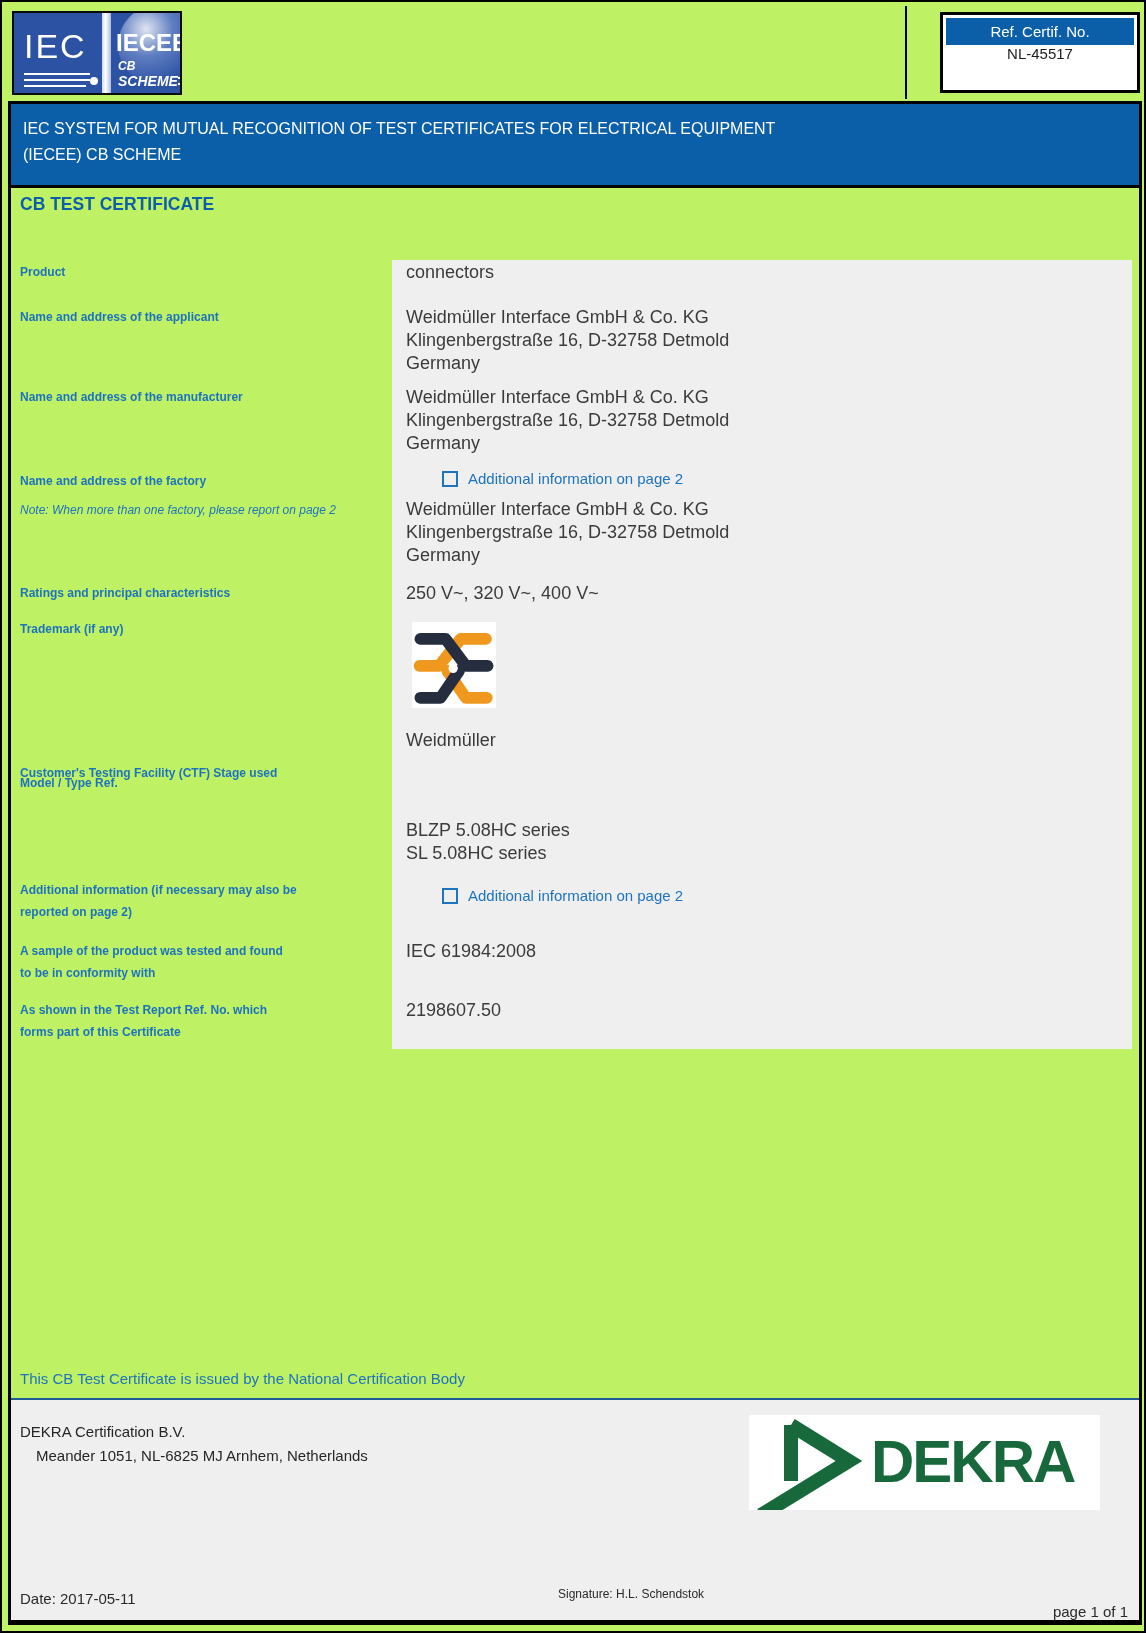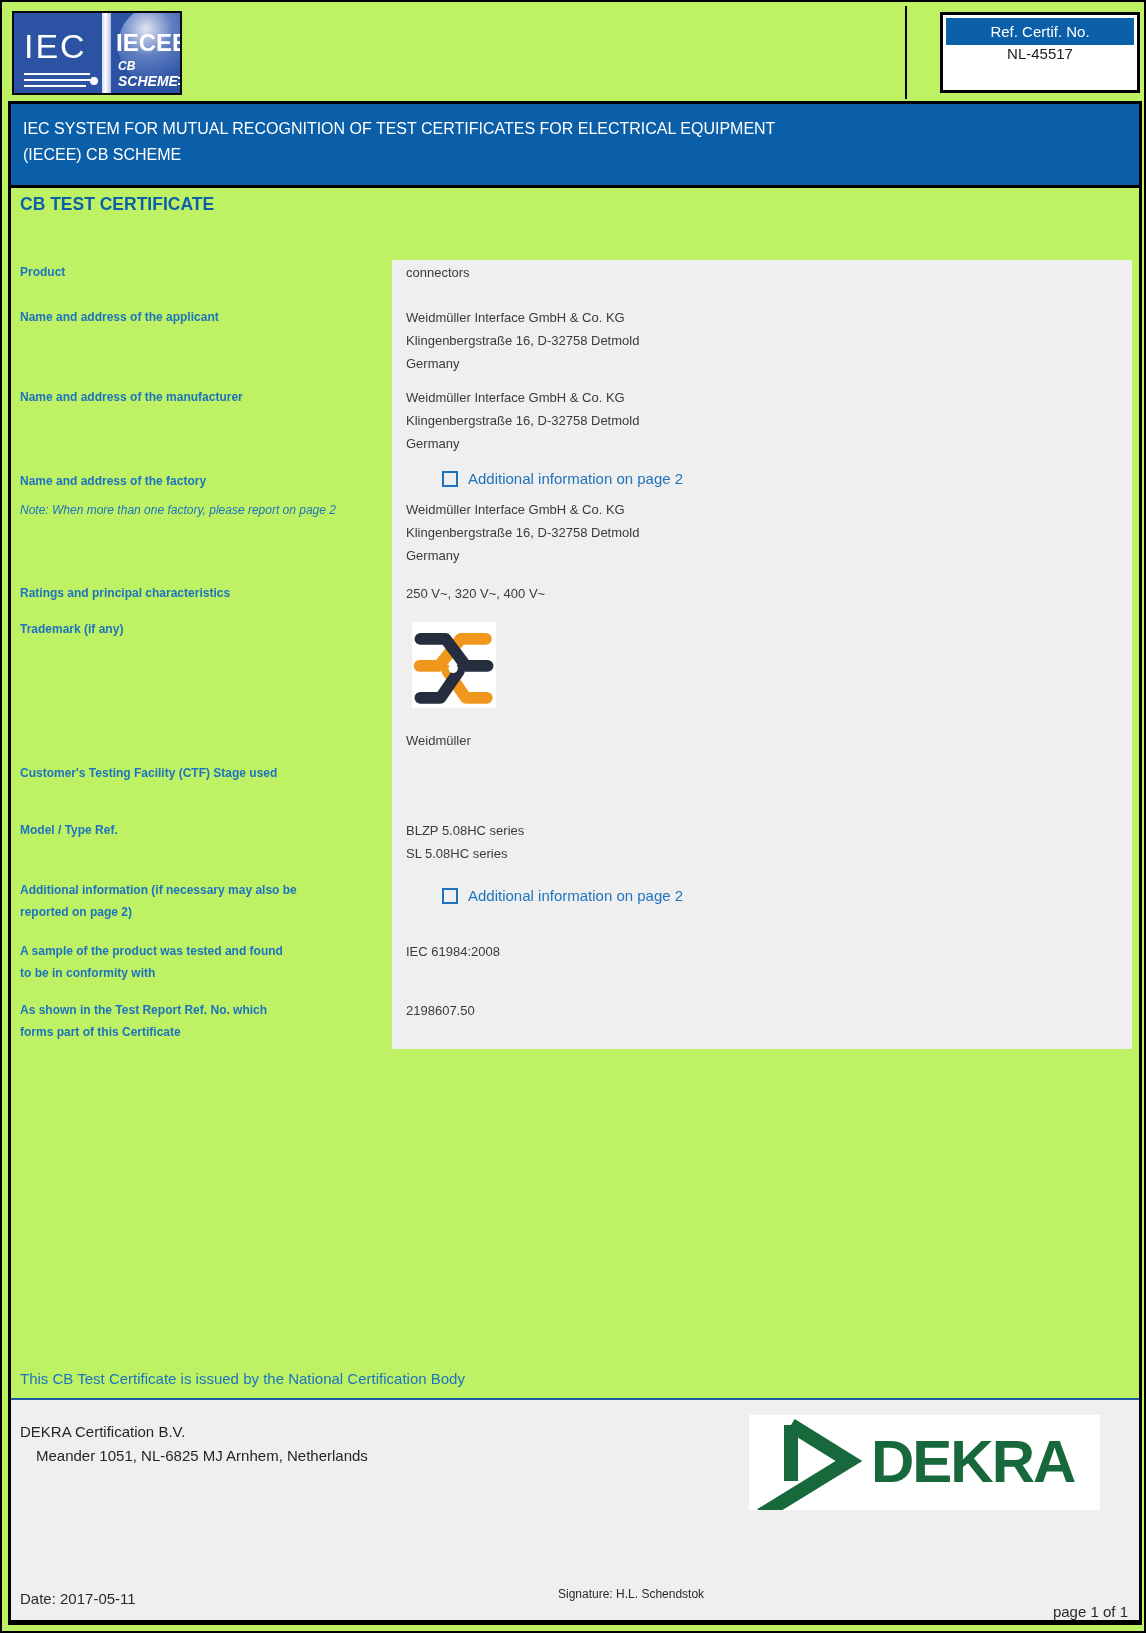--- a/index.html
+++ b/index.html
@@ -38,21 +38,21 @@
   .banner {
     position:absolute; left:9px; top:102px; width:1128px; height:84px;
     background:#0b5ea8; border-bottom:3px solid #000;
     color:#fff; font-size:16px; line-height:26px; padding:12px 28px 0 12px;
   }
   .doc-title { position:absolute; left:18px; top:192px; color:#0d5fa8; font-size:17.5px; font-weight:bold; }
   .gray-panel { position:absolute; left:390px; top:258px; width:740px; height:789px; background:#efefef; }
   .lbl { position:absolute; left:18px; width:365px; color:#1e73be; font-size:12px; line-height:22px;font-weight:bold; }
   .lbl-line { white-space:nowrap; }
   .note { position:absolute; left:18px; width:370px; color:#1e73be; font-size:12px; font-style:italic; }
-  .val { position:absolute; left:404px; width:700px; color:#3b3b3b; font-size:13px; line-height:23px; }
+  .val { position:absolute; left:404px; width:700px; color:#3b3b3b; font-size:18px; line-height:23px; }
   .cb-row { position:absolute; left:404px; display:flex; align-items:center;padding-left:36px; }
   .cb-box { width:16px; height:16px; border:2px solid #1e73be; background:transparent; margin-right:10px; flex:0 0 auto; }
   .cb-row .cb-text2 { color:#1e73be; font-size:15px; }
   .wm-logo-box { position:absolute; left:410px; top:620px; width:84px; height:86px; background:#fff; }
   
   .issuer-statement { position:absolute; left:18px; top:1368px; color:#1e73be; font-size:15px; }
   .blue-rule { position:absolute; left:9px; top:1396px; width:1128px; height:2px; background:#1c5a9a; }
   .footer-panel { position:absolute; left:9px; top:1398px; width:1128px; height:220px; background:#efefef; }
   .issuer-name { position:absolute; left:18px; top:1421px; color:#262626; font-size:15px; }
   .issuer-address { position:absolute; left:18px; top:1445px; color:#262626; font-size:15px;margin-left:16px; }
@@ -146,21 +146,21 @@
         <polyline points="10,19 40,19 64,51 90,51" stroke="#262d3f" stroke-width="14"></polyline>
         <polyline points="56,57 34,89 10,89" stroke="#262d3f" stroke-width="14"></polyline>
       </g>
       <circle cx="49" cy="54" r="5.5" fill="#ffffff"></circle>
     </svg>
   </div>
   <div class="val" style="top:727px;">Weidmüller</div>
 
   <div class="lbl" style="top:760px;">Customer's Testing Facility (CTF) Stage used</div>
 
-  <div class="lbl" style="top:817px;">Model / Type Ref.</div>
+  <div class="lbl" style="top:770px;">Model / Type Ref.</div>
   <div class="val" style="top:817px;">
     <div>BLZP 5.08HC series</div>
     <div>SL 5.08HC series</div>
   </div>
 
   <div class="lbl" style="top:877px;">
     <div class="lbl-line">Additional information (if necessary may also be</div>
     <div class="lbl-line">reported on page 2)</div>
   </div>
   <div class="cb-row" style="top:885px;">

